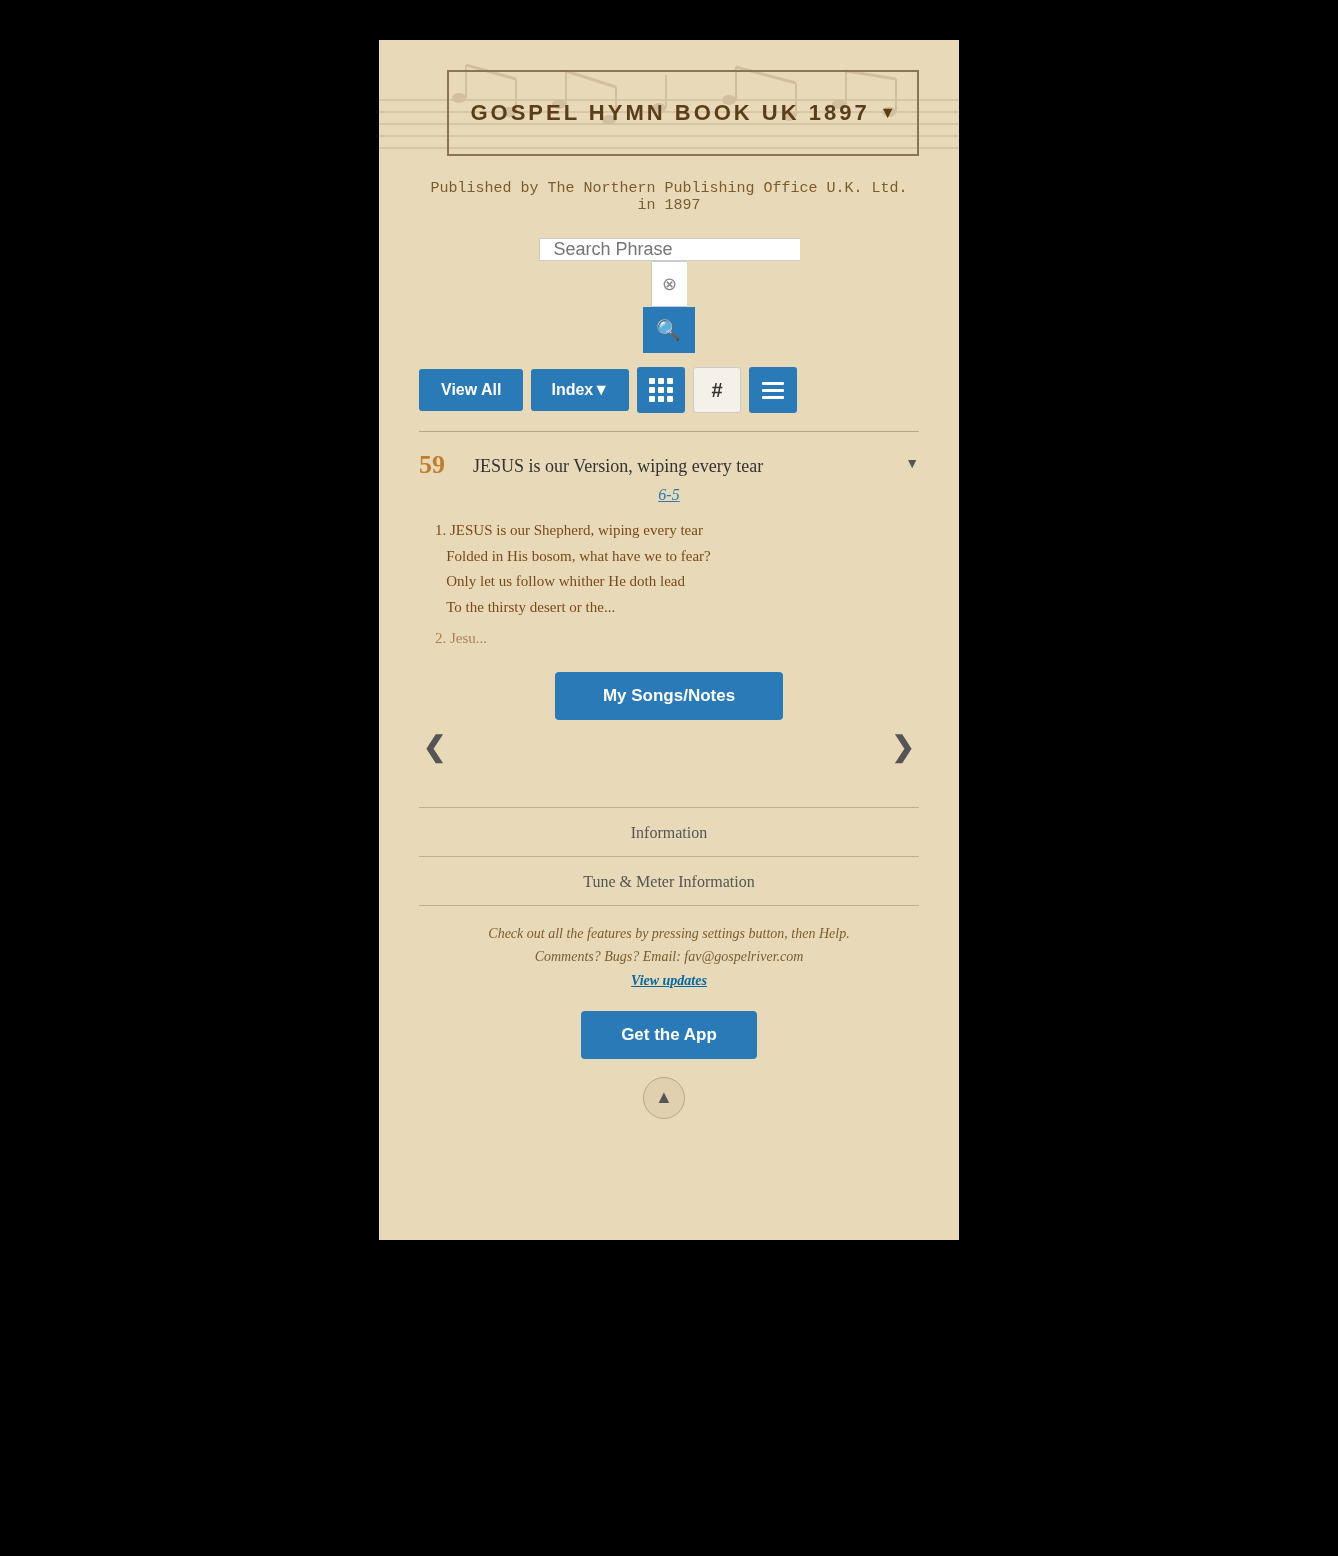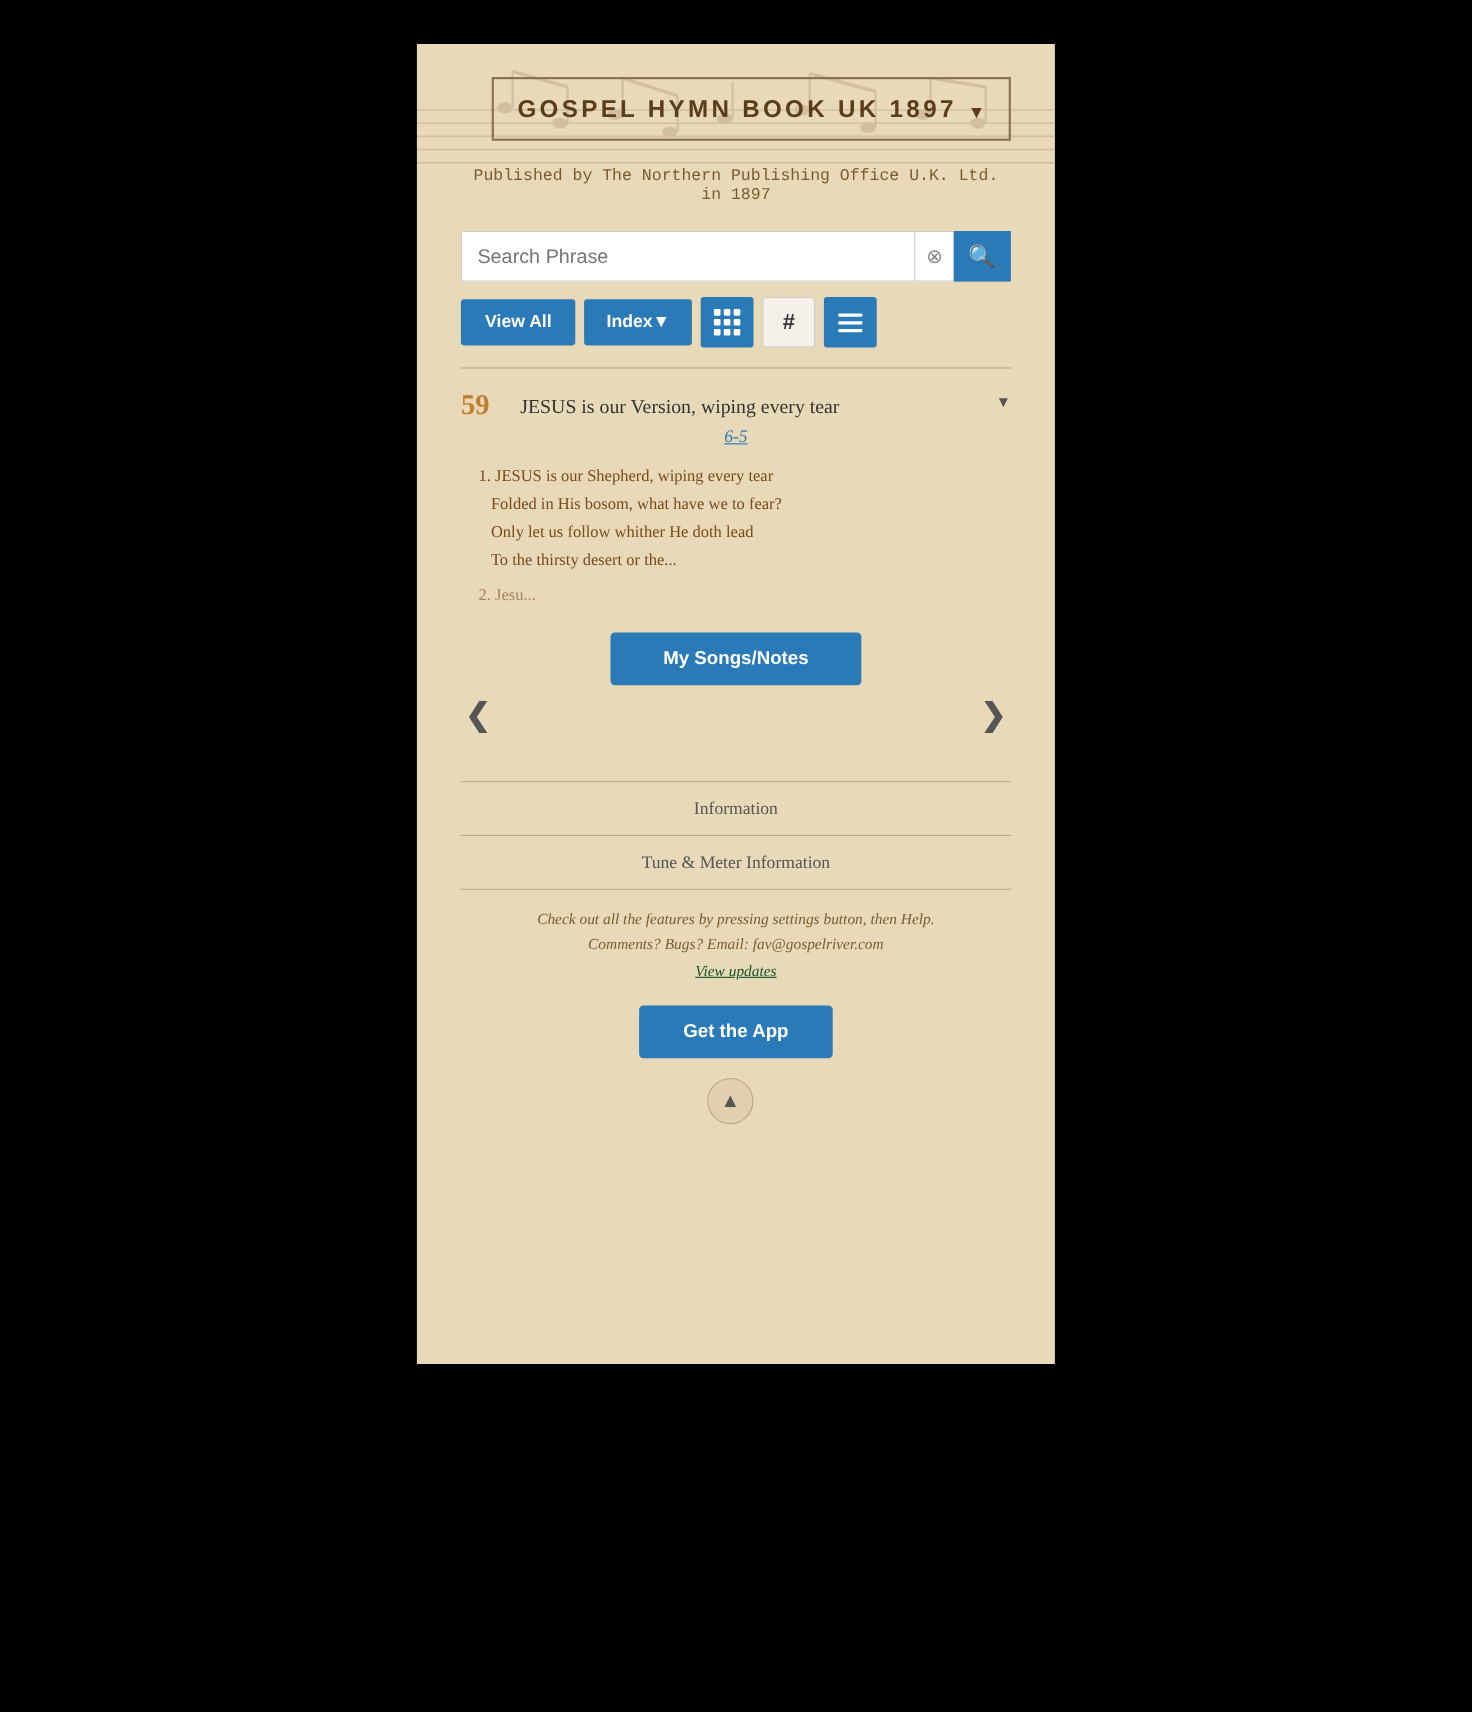--- a/index.html
+++ b/index.html
@@ -35,24 +35,24 @@
       position: relative;
       z-index: 1;
       padding: 30px 40px 40px;
     }
 
     
     .title-bar {
       border: 2px solid #8b7355;
       background: transparent;
       text-align: center;
-      padding: 14px 20px;
+      padding: 28px 20px;
       margin-bottom: 24px;
       display: flex;
-      align-items: flex-end;
+      align-items: center;
       justify-content: center;
       gap: 10px;
       margin-left: 28px;
     }
 
     .title-bar h1 {
       font-size: 22px;
       font-weight: bold;
       letter-spacing: 3px;
       color: #5c3d1a;
@@ -72,20 +72,21 @@
       margin-bottom: 24px;
       font-family: 'Courier New', monospace;
     }
 
     
     .search-row {
       display: flex;
       align-items: center;
       gap: 0;
       margin-bottom: 14px;
+      flex-direction: column;
     }
 
     .search-input {
       flex: 1;
       height: 46px;
       border: 1px solid #ccc;
       background: #fff;
       font-size: 18px;
       padding: 0 14px;
       color: #aaa;
@@ -334,22 +335,23 @@
     .footer-info {
       text-align: center;
       color: #7a5c2e;
       font-size: 14px;
       font-style: italic;
       line-height: 1.7;
       margin-bottom: 10px;
     }
 
     .footer-info a {
-      color: #14532d;
+      color: #0369a1;
       text-decoration: underline;
+      font-weight: bold;
     }
 
     .btn-get-app {
       display: block;
       margin: 18px auto;
       background: #2a7ab8;
       color: #fff;
       border: none;
       padding: 14px 40px;
       font-size: 17px;

